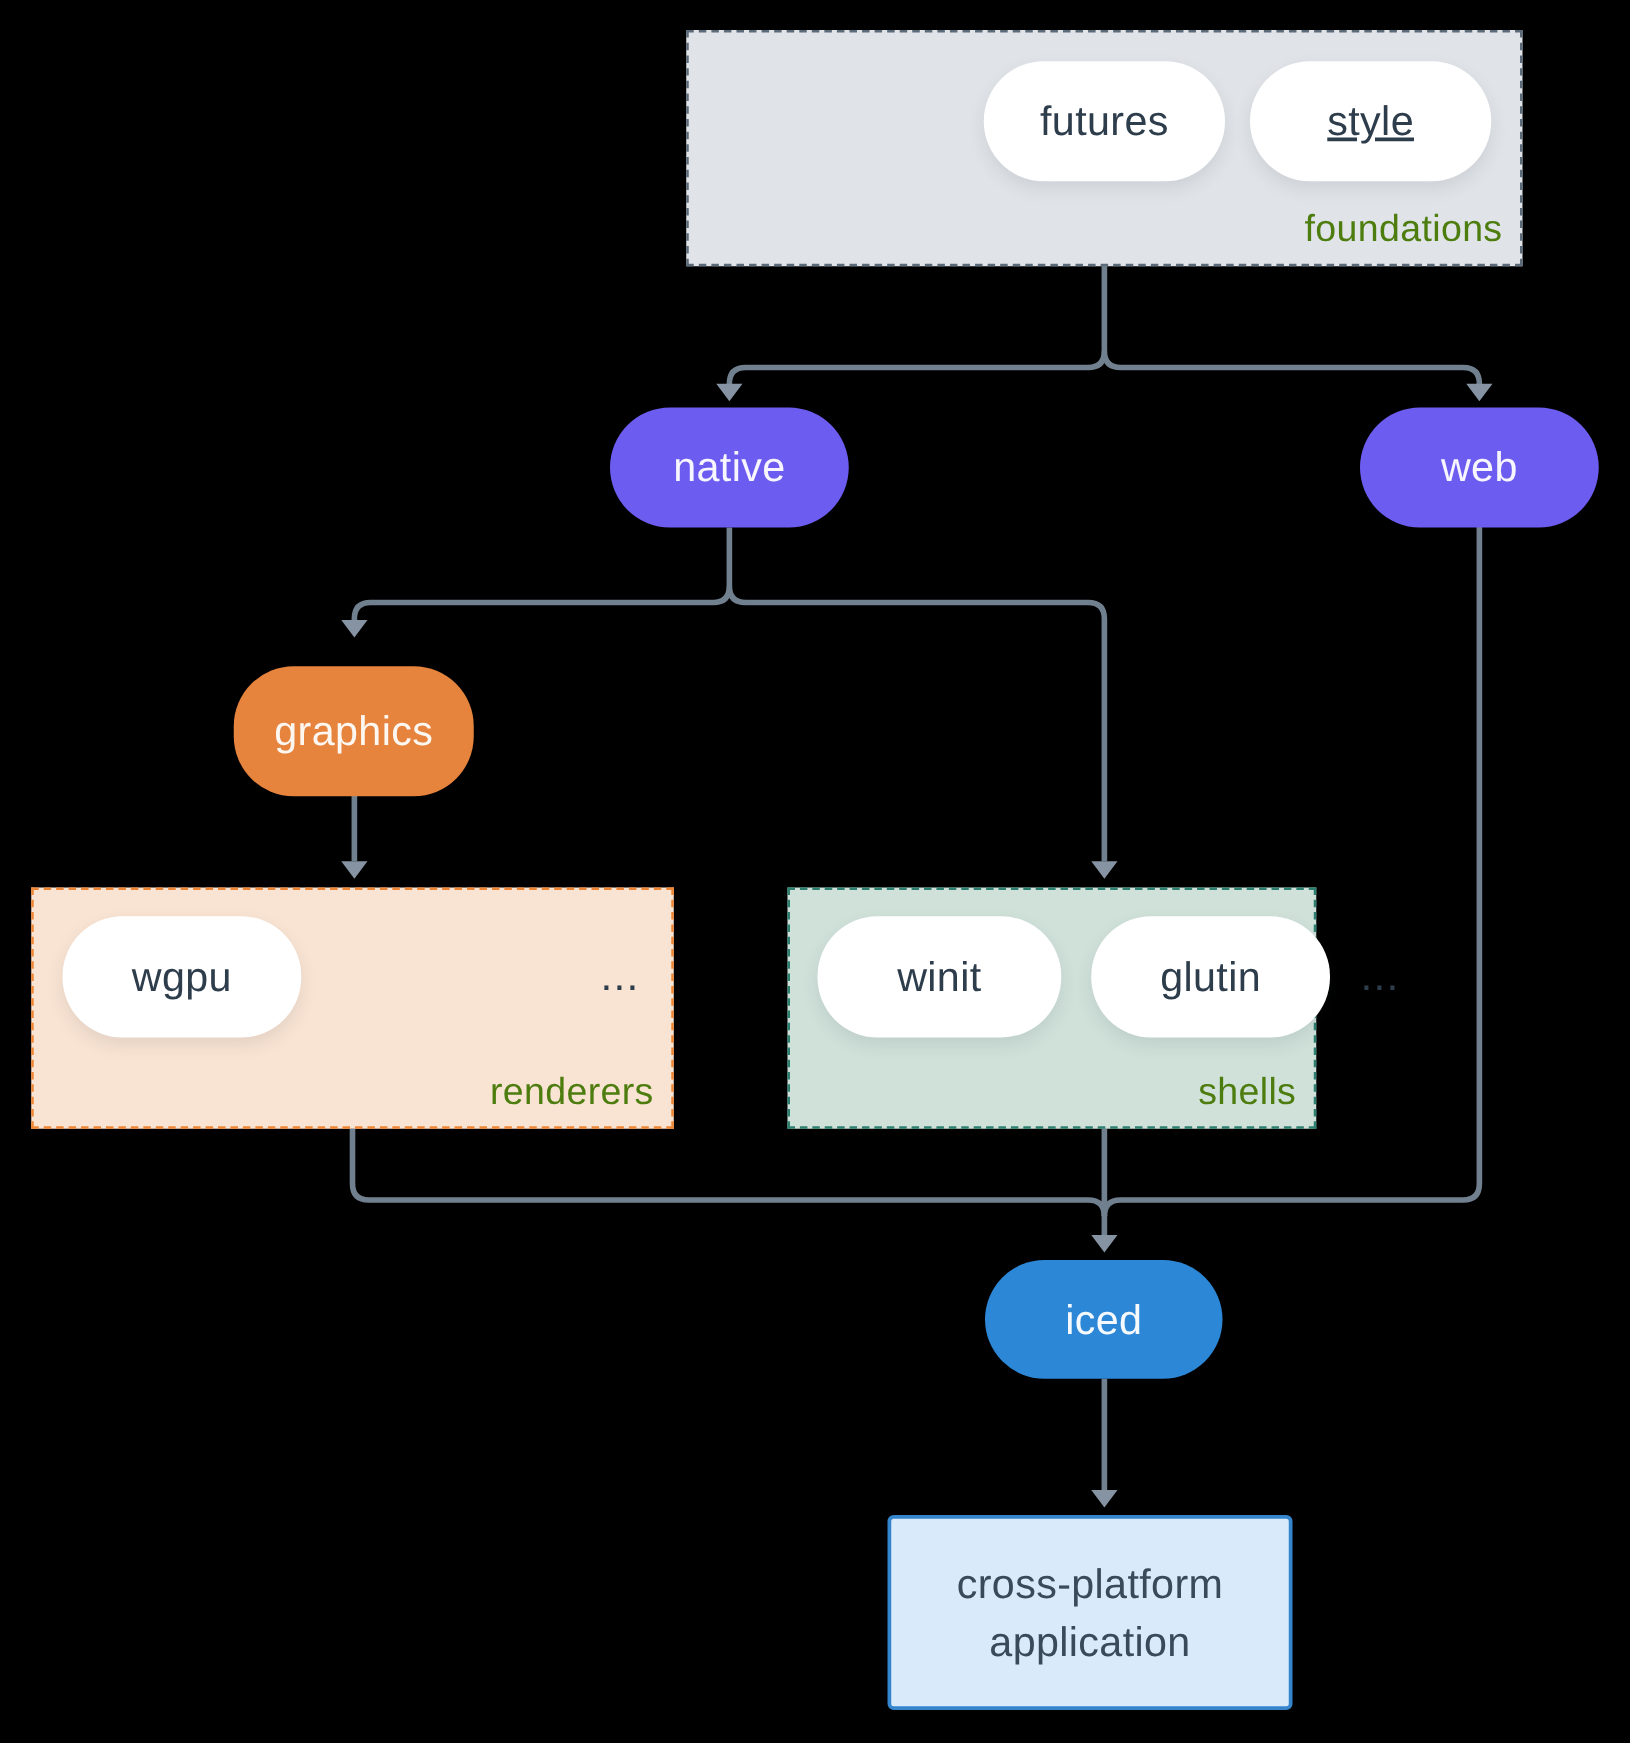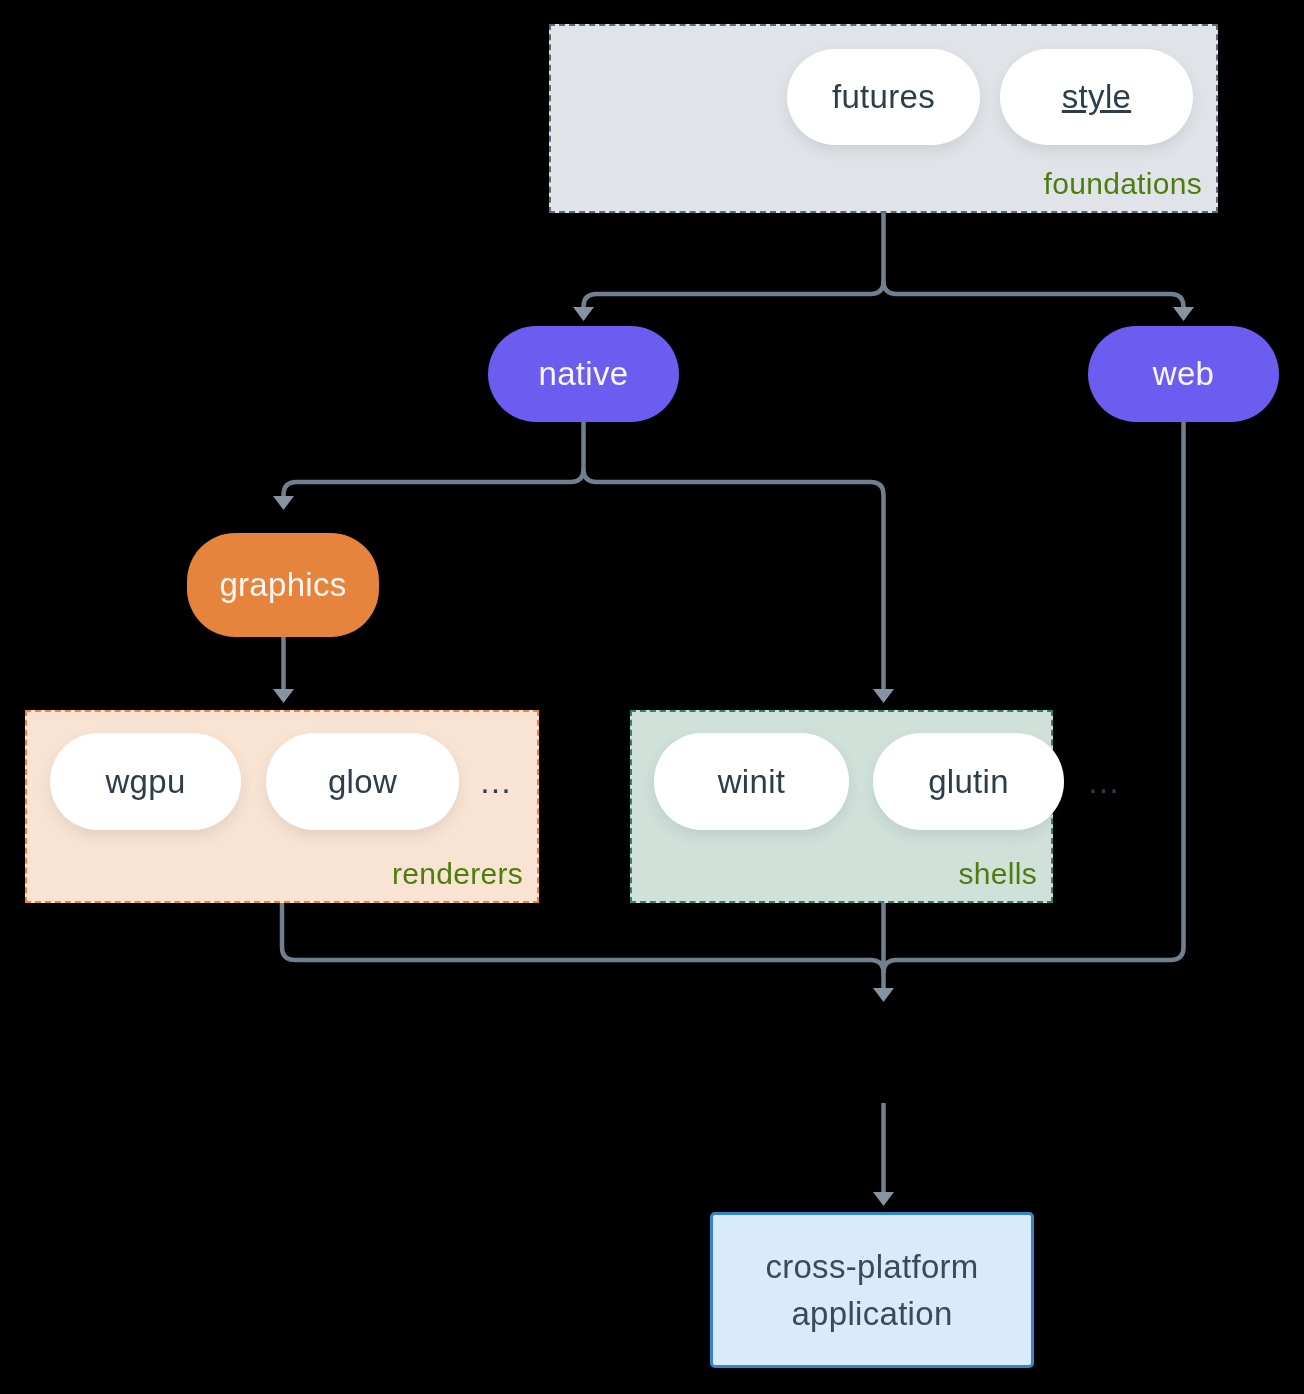--- a/index.html
+++ b/index.html
@@ -92,28 +92,28 @@
     <div class="group-label">foundations</div>
   </div>
 
   <div class="pill pill-purple p-native">native</div>
   <div class="pill pill-purple p-web">web</div>
 
   <div class="pill pill-orange p-graphics">graphics</div>
 
   <div class="group group-renderers">
     <div class="pill pill-white p-wgpu">wgpu</div>
-    <div class="pill pill-white p-glow">glow</div>
     <div class="dots dots-renderers">...</div>
     <div class="group-label">renderers</div>
   </div>
 
   <div class="group group-shells">
     <div class="pill pill-white p-winit">winit</div>
     <div class="pill pill-white p-glutin">glutin</div>
     <div class="dots dots-shells">...</div>
     <div class="group-label">shells</div>
   </div>
 
+  <div class="pill pill-blue p-iced">iced</div>
 
   <div class="app-box">cross-platform application</div>
 
 </div>
 
 </body></html>

